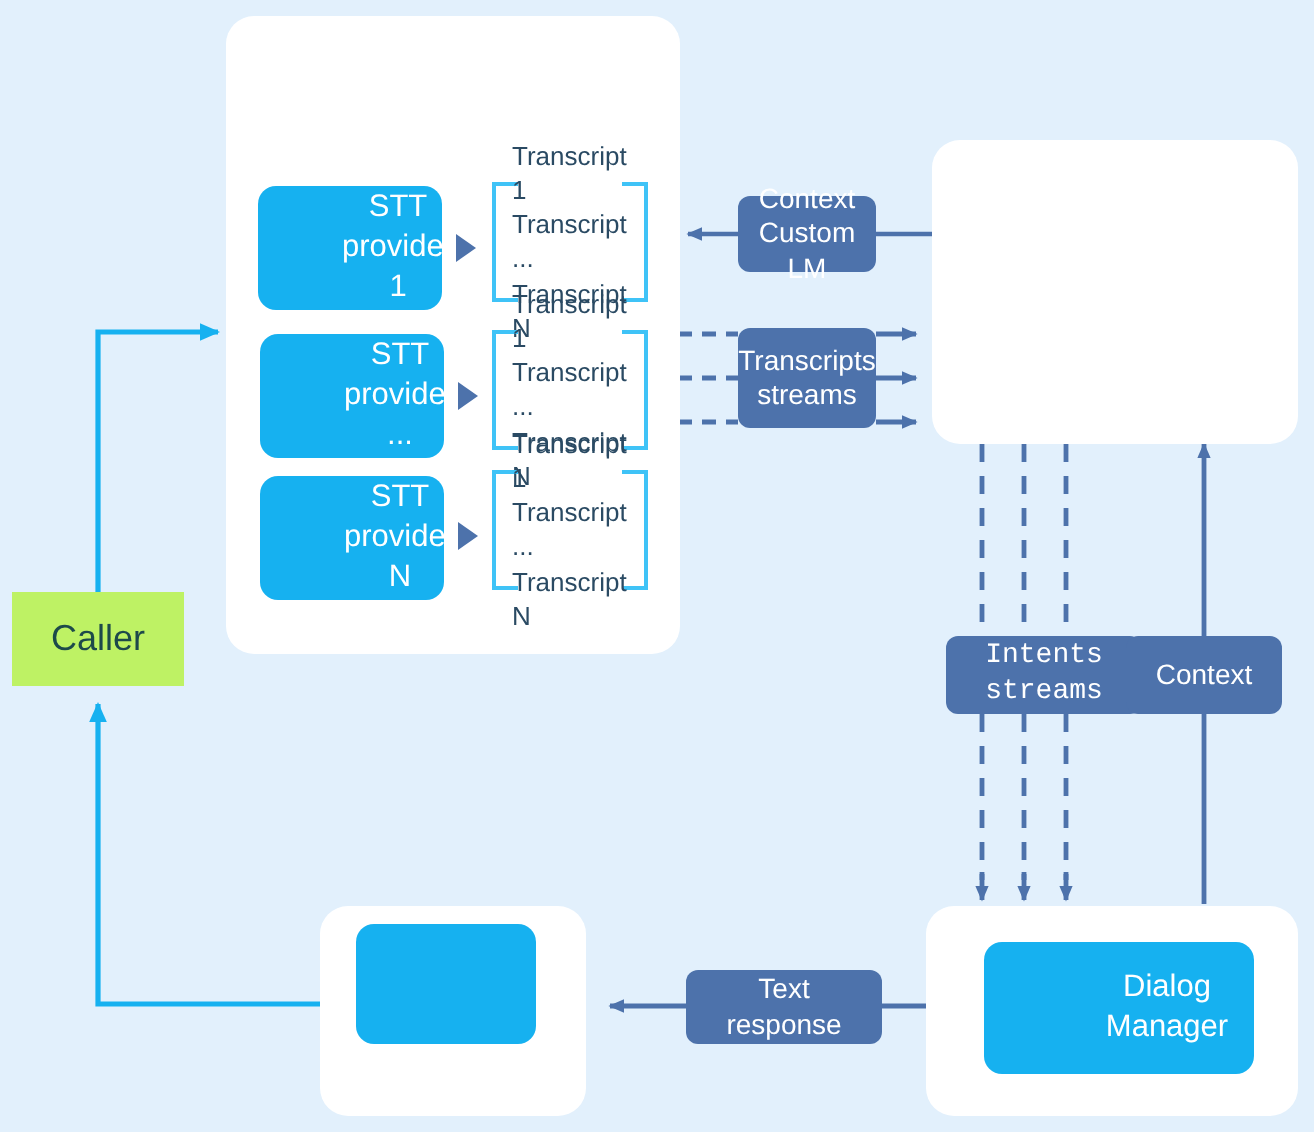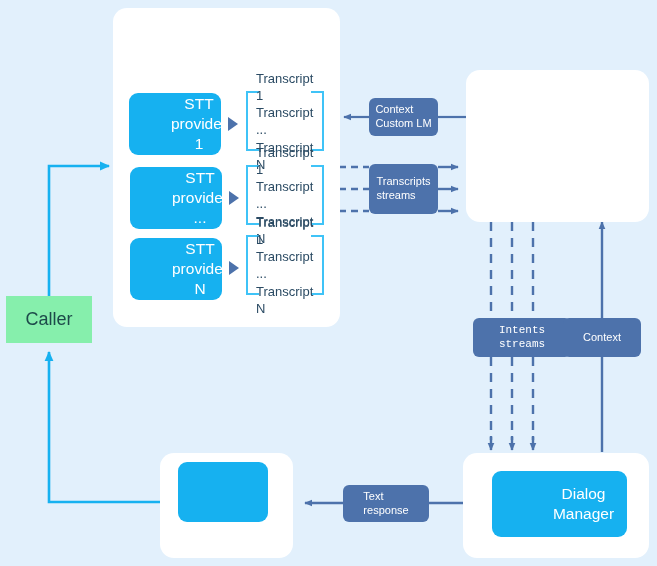--- a/index.html
+++ b/index.html
@@ -58,27 +58,28 @@
     box-sizing: border-box;
   }
   .slate-box {
     position: absolute;
     background: #4d72ab;
     border-radius: 6px;
     color: #ffffff;
     display: flex;
     align-items: center;
     justify-content: center;
-    font-size: 11px;
+    text-align: center;
+    font-size: 14px;
     line-height: 1.25;
     box-sizing: border-box;
   }
   .amber-box {
     position: absolute;
-    background: #86efac;
+    background: #bef264;
     color: #1d4a4a;
     display: flex;
     align-items: center;
     justify-content: center;
     text-align: center;
     font-size: 18px;
     box-sizing: border-box;
   }
   .bracket {
     position: absolute;
@@ -251,16 +252,16 @@
 Custom LM</div>
 
   <div class="slate-box" style="left:369px; top:164px; width:69px; height:50px; white-space:pre-line;">Transcripts
 streams</div>
 
   <div class="slate-box" style="left:473px; top:318px; width:98px; height:39px; white-space:pre-line;font-family:Liberation Mono, monospace;">Intents
 streams</div>
 
   <div class="slate-box" style="left:563px; top:318px; width:78px; height:39px;">Context</div>
 
-  <div class="slate-box" style="left:343px; top:485px; width:86px; height:37px; white-space:pre-line;">Text
+  <div class="slate-box" style="left:343px; top:485px; width:98px; height:37px; white-space:pre-line;">Text
 response</div>
 
 </div>
 
 </body></html>

